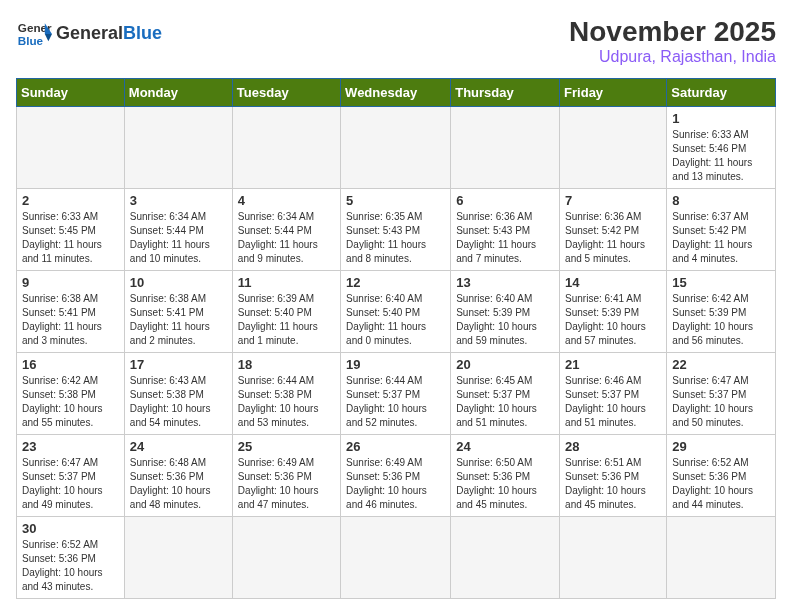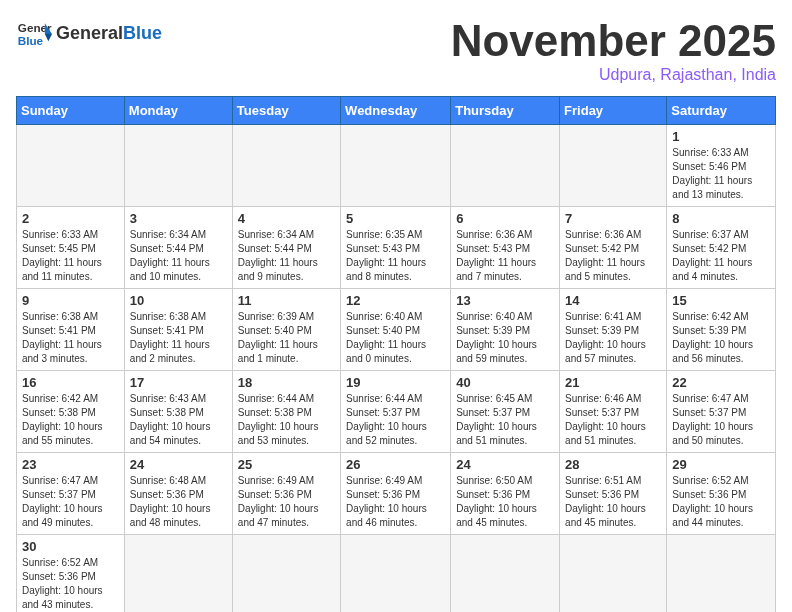--- a/index.html
+++ b/index.html
@@ -31,35 +31,35 @@
       color: #1a6dbf;
     }
     .logo-icon {
       width: 36px;
       height: 36px;
     }
     .title-block {
       text-align: right;
     }
     .month-title {
-      font-size: 44px;
+      font-size: 28px;
       font-weight: bold;
       color: #333;
     }
     .location {
       font-size: 16px;
       color: #8b5cf6;
     }
     .calendar {
       width: 100%;
       border-collapse: collapse;
       border: 1px solid #ccc;
     }
     .calendar th {
-      background: #3b82f6;
+      background: #4d7c0f;
       color: #fff;
       font-size: 13px;
       font-weight: bold;
       padding: 6px 4px;
       text-align: left;
       border: 1px solid #2266a0;
     }
     .calendar td {
       width: 113px;
       vertical-align: top;
@@ -247,21 +247,21 @@
 Sunset: 5:38 PM
 Daylight: 10 hours and 53 minutes.</div>
         </td>
         <td>
           <span class="day-number">19</span>
           <div class="day-info">Sunrise: 6:44 AM
 Sunset: 5:37 PM
 Daylight: 10 hours and 52 minutes.</div>
         </td>
         <td>
-          <span class="day-number">40</span>
+          <span class="day-number">20</span>
           <div class="day-info">Sunrise: 6:45 AM
 Sunset: 5:37 PM
 Daylight: 10 hours and 51 minutes.</div>
         </td>
         <td>
           <span class="day-number">21</span>
           <div class="day-info">Sunrise: 6:46 AM
 Sunset: 5:37 PM
 Daylight: 10 hours and 51 minutes.</div>
         </td>

